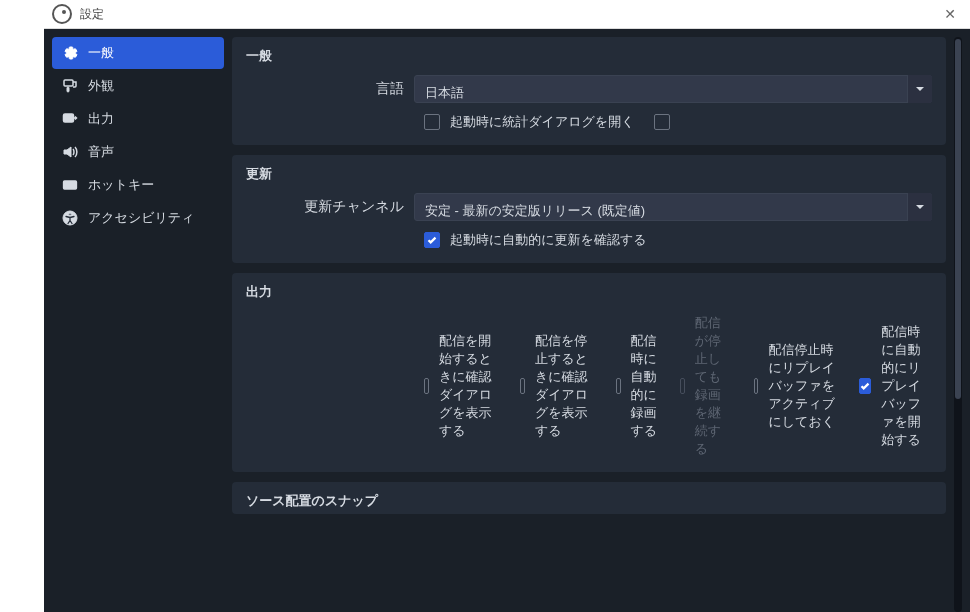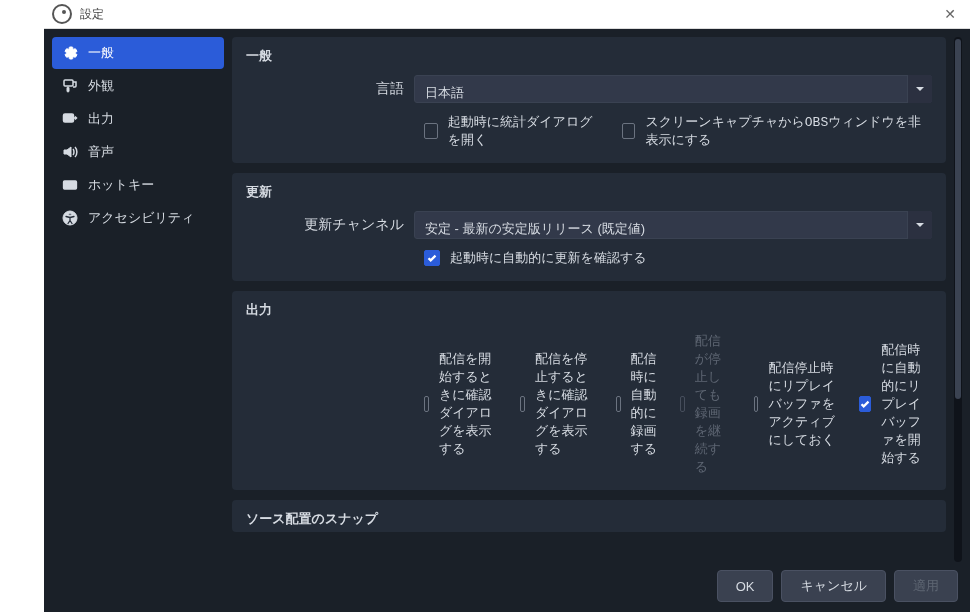--- a/index.html
+++ b/index.html
@@ -142,21 +142,20 @@
                   </div>
               </div>
             </div>
             <div class="options">
               <div class="chk-row">
                 <span class="chk"></span>
                 <span>起動時に統計ダイアログを開く</span>
               </div>
               <div class="chk-row">
                 <span class="chk"></span>
-                <span>スクリーンキャプチャからOBSウィンドウを非表示にする</span>
               </div>
             </div>
           </div>
 
           <div class="section">
             <div class="section-header">更新</div>
             <div class="form-row">
               <div class="form-label">更新チャンネル</div>
               <div class="select">
                 <div class="select-box">
@@ -218,20 +217,15 @@
           <div class="section" style="padding-bottom:4px;">
             <div class="section-header" style="margin-bottom:0;">ソース配置のスナップ</div>
           </div>
 
         </div>
         <div class="main-scrollbar"></div>
       </div>
 
     </div>
 
-    <div class="footer">
-      <button class="btn">OK</button>
-      <button class="btn">キャンセル</button>
-      <button class="btn disabled">適用</button>
-    </div>
   </div>
 
 </div>
 
 </body></html>

